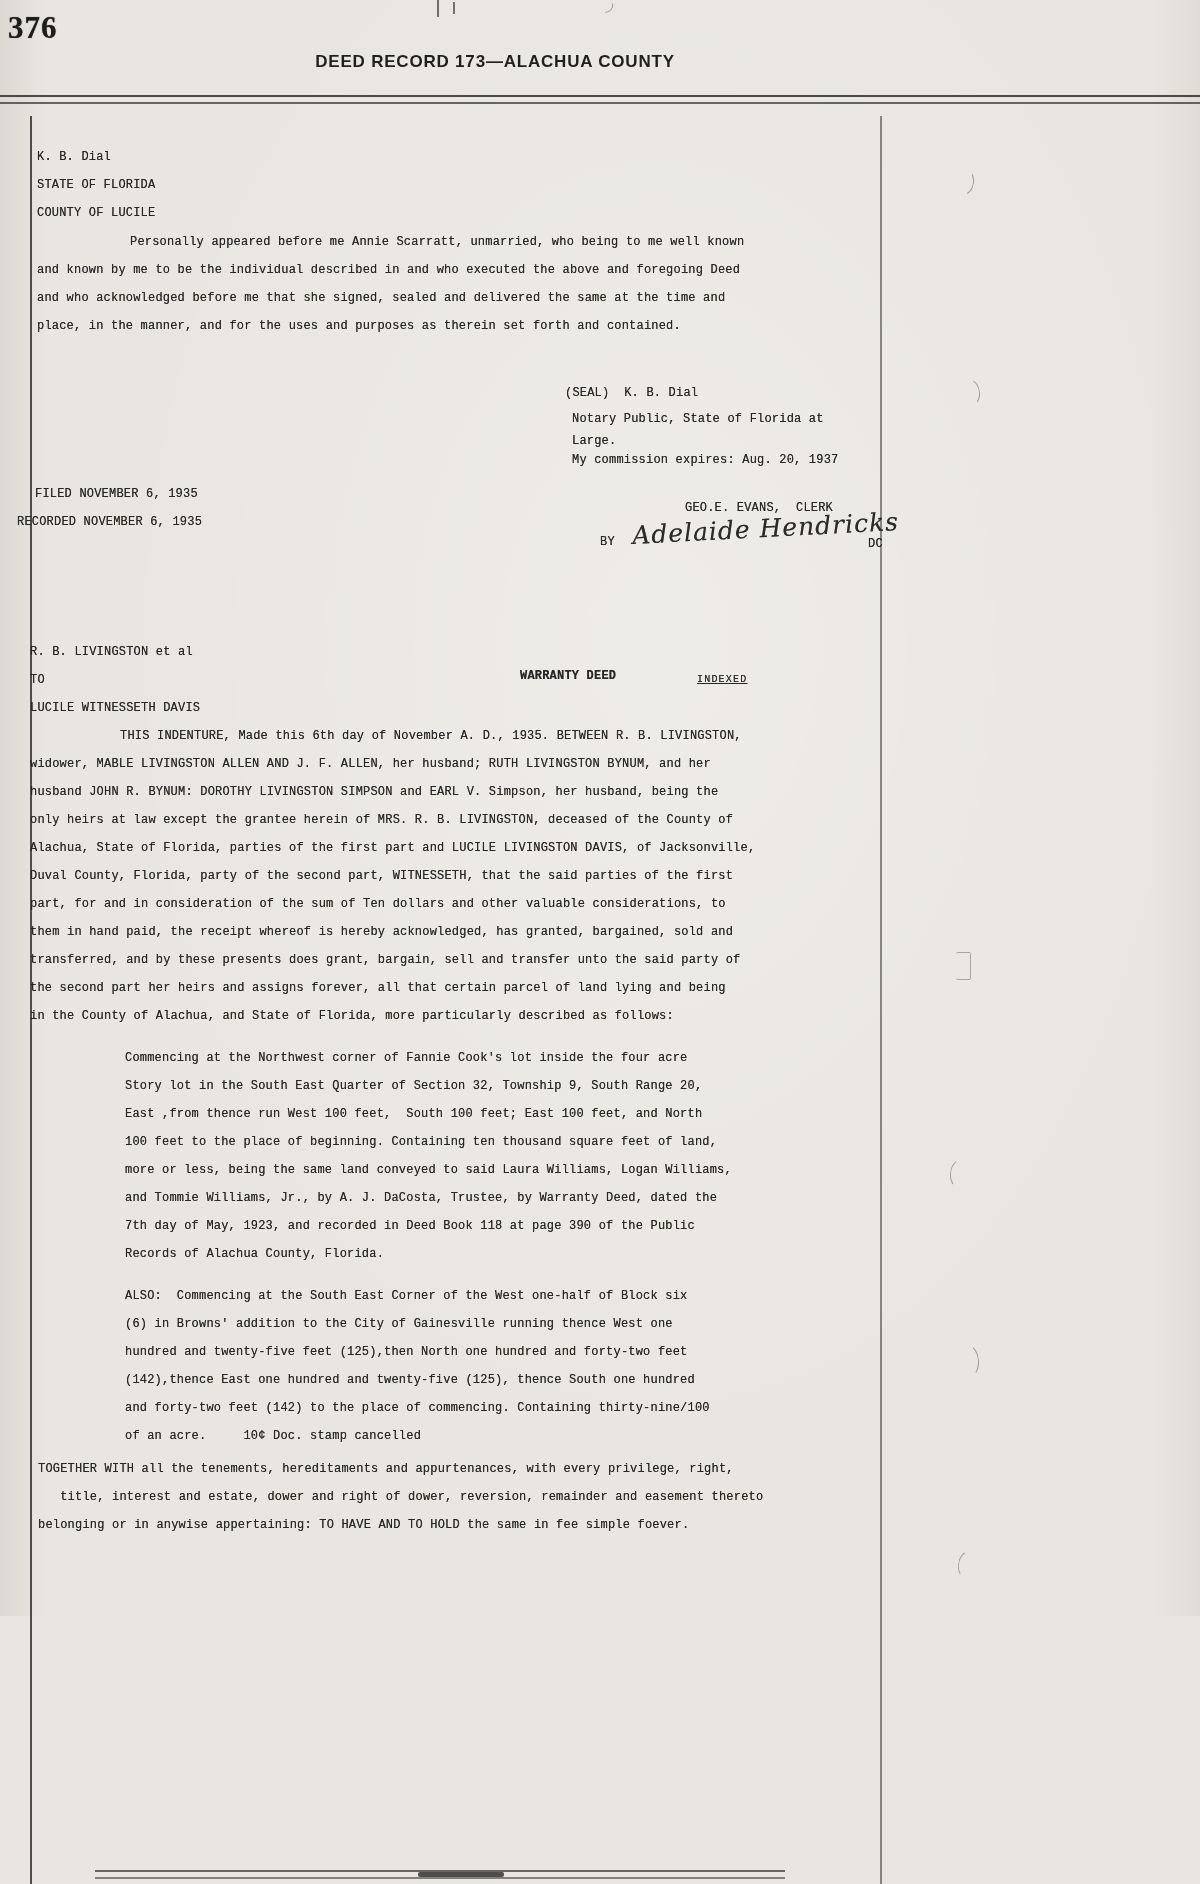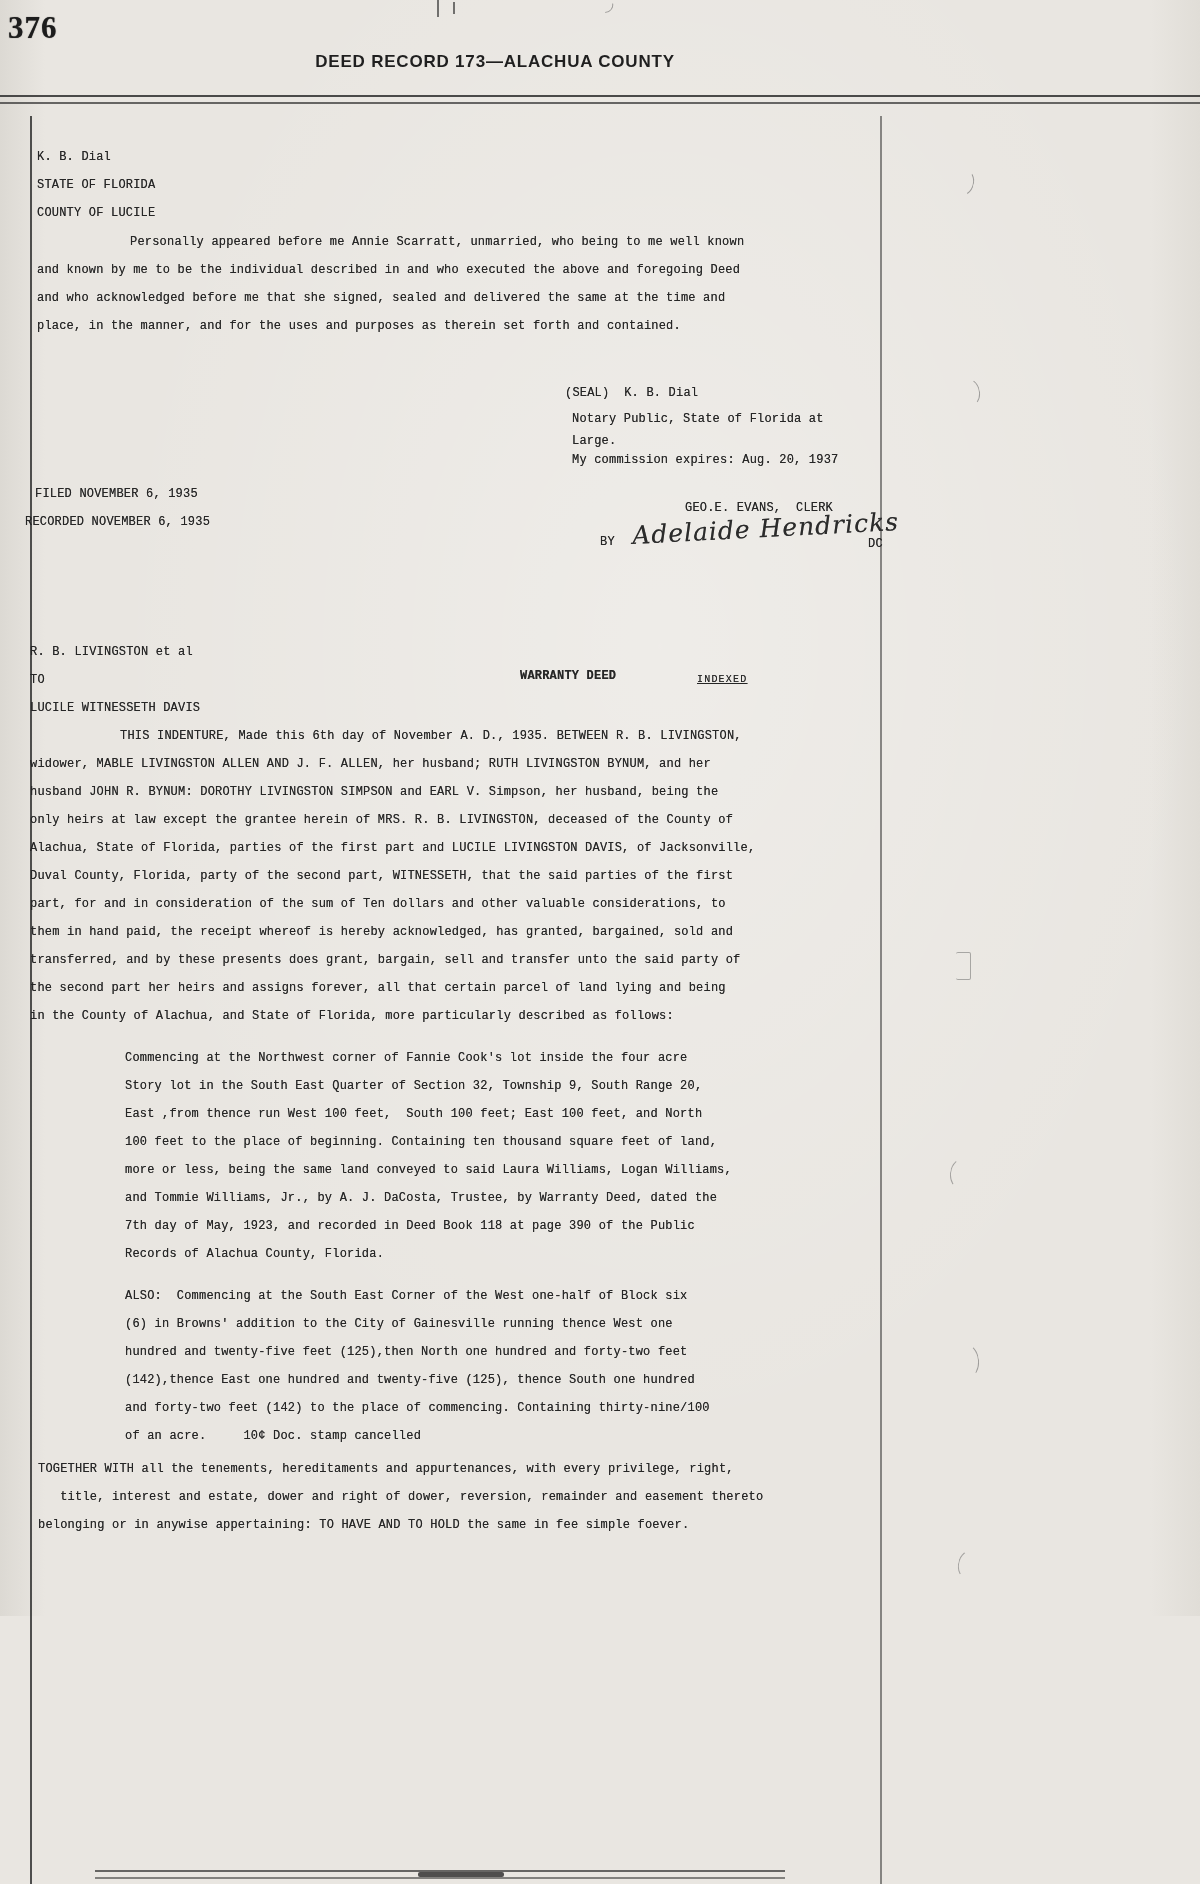--- a/index.html
+++ b/index.html
@@ -95,21 +95,21 @@
 and who acknowledged before me that she signed, sealed and delivered the same at the time and
 place, in the manner, and for the uses and purposes as therein set forth and contained.</div>
 
 
   <div class="txt" style="left:565px;top:379px;">(SEAL)  K. B. Dial</div>
   <div class="txt prewrap tight" style="left:572px;top:408px;width:300px;">Notary Public, State of Florida at
 Large.</div>
   <div class="txt" style="left:572px;top:446px;">My commission expires: Aug. 20, 1937</div>
 
   <div class="txt" style="left:35px;top:480px;">FILED NOVEMBER 6, 1935</div>
-  <div class="txt" style="left:25px;top:508px;text-align:center;">RECORDED NOVEMBER 6, 1935</div>
+  <div class="txt" style="left:17px;top:508px;text-align:center;">RECORDED NOVEMBER 6, 1935</div>
 
   <div class="txt" style="left:685px;top:494px;">GEO.E. EVANS,  CLERK</div>
   <div class="txt" style="left:600px;top:528px;">BY</div>
   <div class="signature" style="left:632px;top:514px;">Adelaide Hendricks</div>
   <div class="txt" style="left:868px;top:530px;">DC</div>
 
   <div class="txt" style="left:30px;top:638px;">R. B. LIVINGSTON et al</div>
   <div class="txt" style="left:30px;top:666px;">TO</div>
   <div class="txt" style="left:520px;top:662px;font-weight:bold;">WARRANTY DEED</div>
   <div class="txt small-caps-note" style="left:697px;top:666px;">INDEXED</div>

